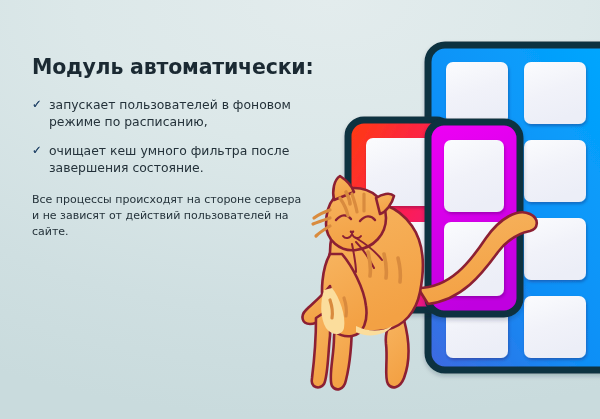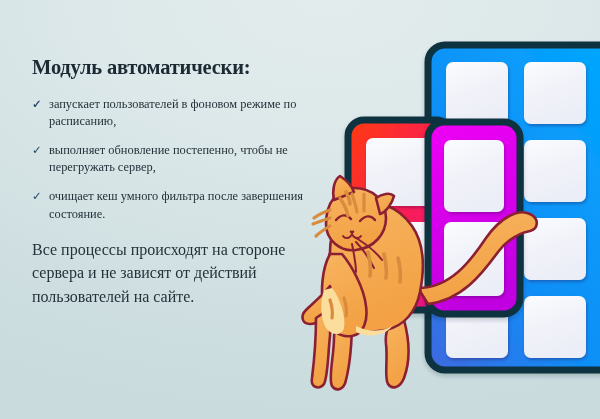--- a/index.html
+++ b/index.html
@@ -11,21 +11,20 @@
     height: 419px;
     overflow: hidden;
     font-family: "DejaVu Sans", sans-serif;
   }
   #slide {
     position: relative;
     width: 600px;
     height: 419px;
     overflow: hidden;
     background: radial-gradient(120% 100% at 55% 0%, #e3eced 0%, #dcE8e9 35%, #cfdfe1 75%, #c9dbdd 100%);
-    font-family: Liberation Serif, serif;
   }
 
   
   #artwork {
     position: absolute;
     left: 0; top: 0;
     width: 600px;
     height: 419px;
   }
 
@@ -61,21 +60,21 @@
   ul.bullets li .check-icon {
     position: absolute;
     left: 0;
     top: 0px;
     color: #27486b;
     font-size: 11.5px;
     line-height: 1.42;
   }
   #closing-paragraph {
     margin: 15px 0 0 0;
-    font-size: 16px;
+    font-size: 11px;
     line-height: 1.45;
     color: #24323a;
     max-width: 272px;
   }
 </style>
 </head>
 <body>
 
 <div id="slide">
 
@@ -218,21 +217,20 @@
     <ul class="bullets">
       <li>
         <span class="check-icon">✓</span>
       </li>
       <li>
         <span class="check-icon">✓</span>
         <span>запускает пользователей в фоновом режиме по расписанию,</span>
       </li>
       <li>
         <span class="check-icon">✓</span>
-        <span>выполняет обновление постепенно, чтобы не перегружать сервер,</span>
       </li>
       <li>
         <span class="check-icon">✓</span>
         <span>очищает кеш умного фильтра после завершения состояние.</span>
       </li>
     </ul>
 
     <p id="closing-paragraph">Все процессы происходят на стороне сервера и не зависят от действий пользователей на сайте.</p>
   </div>
 

